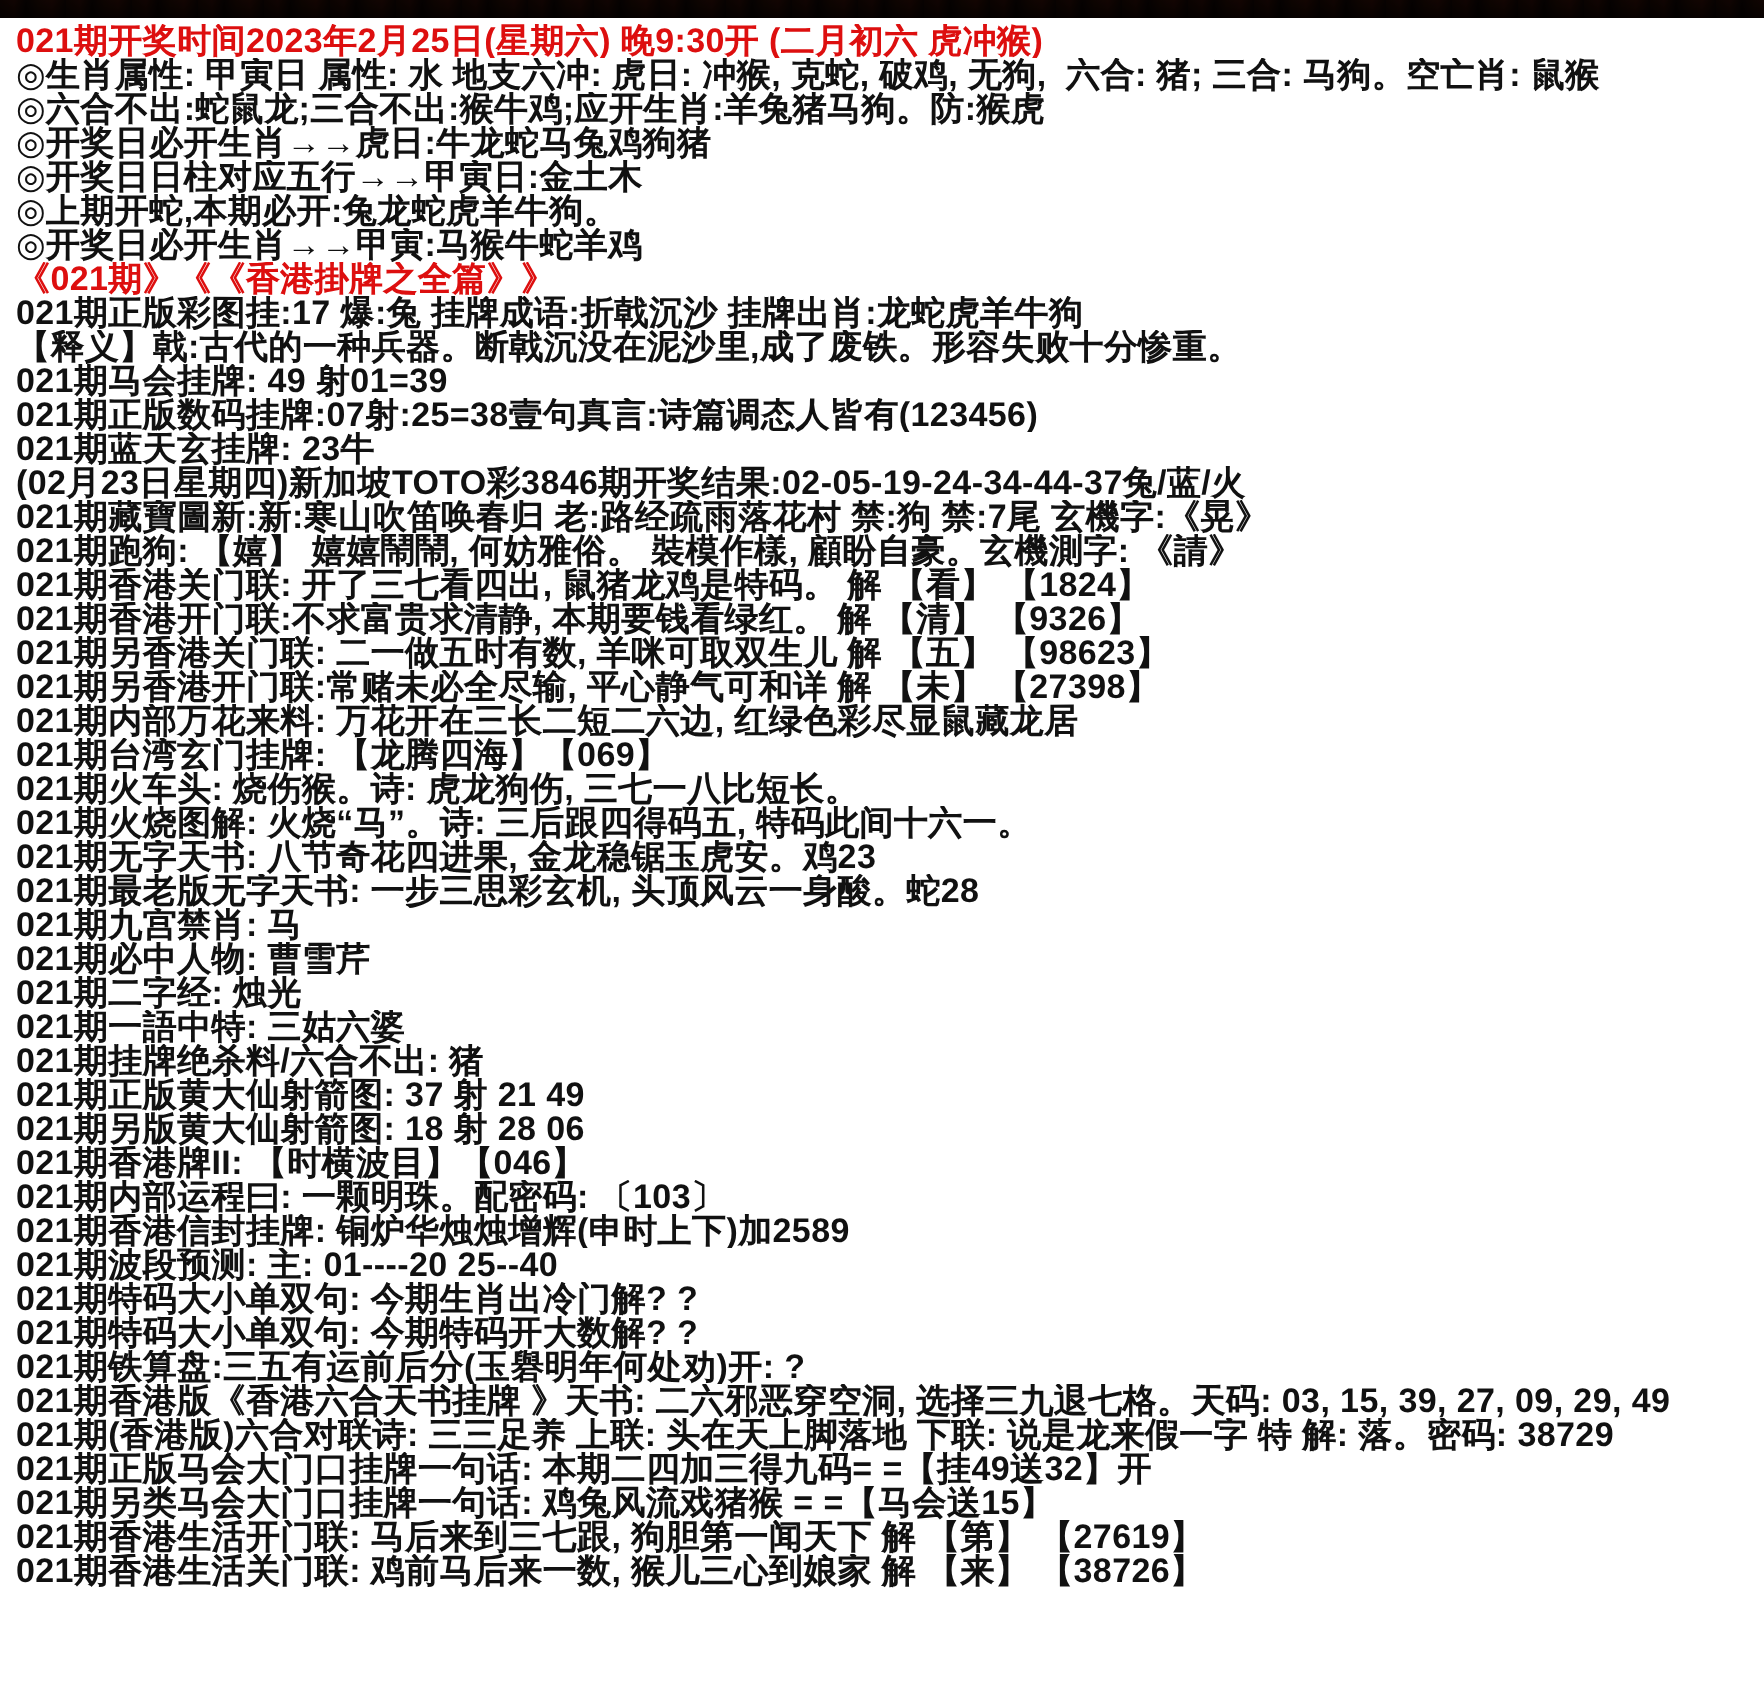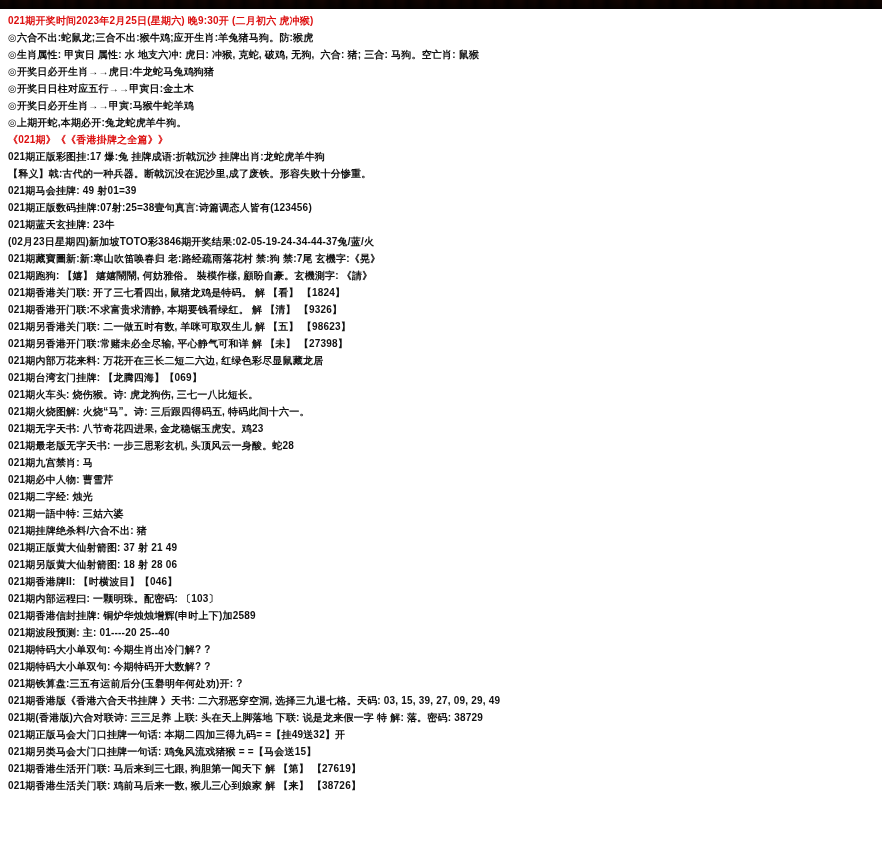--- a/index.html
+++ b/index.html
@@ -20,46 +20,46 @@
       repeating-linear-gradient(90deg,
         #2e1a10 0px, #4a251a 7px, #180c07 13px,
         #3c2414 19px, #55281c 26px, #20120a 33px),
       linear-gradient(180deg, #3a2013, #1a0d08);
     background-blend-mode: multiply;
   }
   .content {
     padding: 3px 6px 0 8px;
   }
   .line {
-    font-size: 10px;
+    font-size: 17px;
     font-weight: bold;
     line-height: 17px;
     height: 17px;
     color: #111111;
     white-space: pre;
     letter-spacing: 0.2px;
     overflow: hidden;
   }
   .line.red {
     color: #dd0f0f;
   }
 </style>
 </head>
 <body>
 
 <div class="topbar"></div>
 
 <div class="content" id="lines-container">
     <div class="line red">021期开奖时间2023年2月25日(星期六) 晚9:30开 (二月初六 虎冲猴)</div>
+    <div class="line">◎生肖属性: 甲寅日 属性: 水 地支六冲: 虎日: 冲猴, 克蛇, 破鸡, 无狗,  六合: 猪; 三合: 马狗。空亡肖: 鼠猴</div>
     <div class="line">◎六合不出:蛇鼠龙;三合不出:猴牛鸡;应开生肖:羊兔猪马狗。防:猴虎</div>
-    <div class="line">◎生肖属性: 甲寅日 属性: 水 地支六冲: 虎日: 冲猴, 克蛇, 破鸡, 无狗,  六合: 猪; 三合: 马狗。空亡肖: 鼠猴</div>
     <div class="line">◎开奖日必开生肖→→虎日:牛龙蛇马兔鸡狗猪</div>
     <div class="line">◎开奖日日柱对应五行→→甲寅日:金土木</div>
+    <div class="line">◎上期开蛇,本期必开:兔龙蛇虎羊牛狗。</div>
     <div class="line">◎开奖日必开生肖→→甲寅:马猴牛蛇羊鸡</div>
-    <div class="line">◎上期开蛇,本期必开:兔龙蛇虎羊牛狗。</div>
     <div class="line red">《021期》《《香港掛牌之全篇》》</div>
     <div class="line">021期正版彩图挂:17 爆:兔 挂牌成语:折戟沉沙 挂牌出肖:龙蛇虎羊牛狗</div>
     <div class="line">【释义】戟:古代的一种兵器。断戟沉没在泥沙里,成了废铁。形容失败十分惨重。</div>
     <div class="line">021期马会挂牌: 49 射01=39</div>
     <div class="line">021期正版数码挂牌:07射:25=38壹句真言:诗篇调态人皆有(123456)</div>
     <div class="line">021期蓝天玄挂牌: 23牛</div>
     <div class="line">(02月23日星期四)新加坡TOTO彩3846期开奖结果:02-05-19-24-34-44-37兔/蓝/火</div>
     <div class="line">021期藏寶圖新:新:寒山吹笛唤春归 老:路经疏雨落花村 禁:狗 禁:7尾 玄機字:《晃》</div>
     <div class="line">021期跑狗: 【嬉】 嬉嬉鬧鬧, 何妨雅俗。 裝模作樣, 顧盼自豪。玄機測字: 《請》</div>
     <div class="line">021期香港关门联: 开了三七看四出, 鼠猪龙鸡是特码。 解 【看】 【1824】</div>

